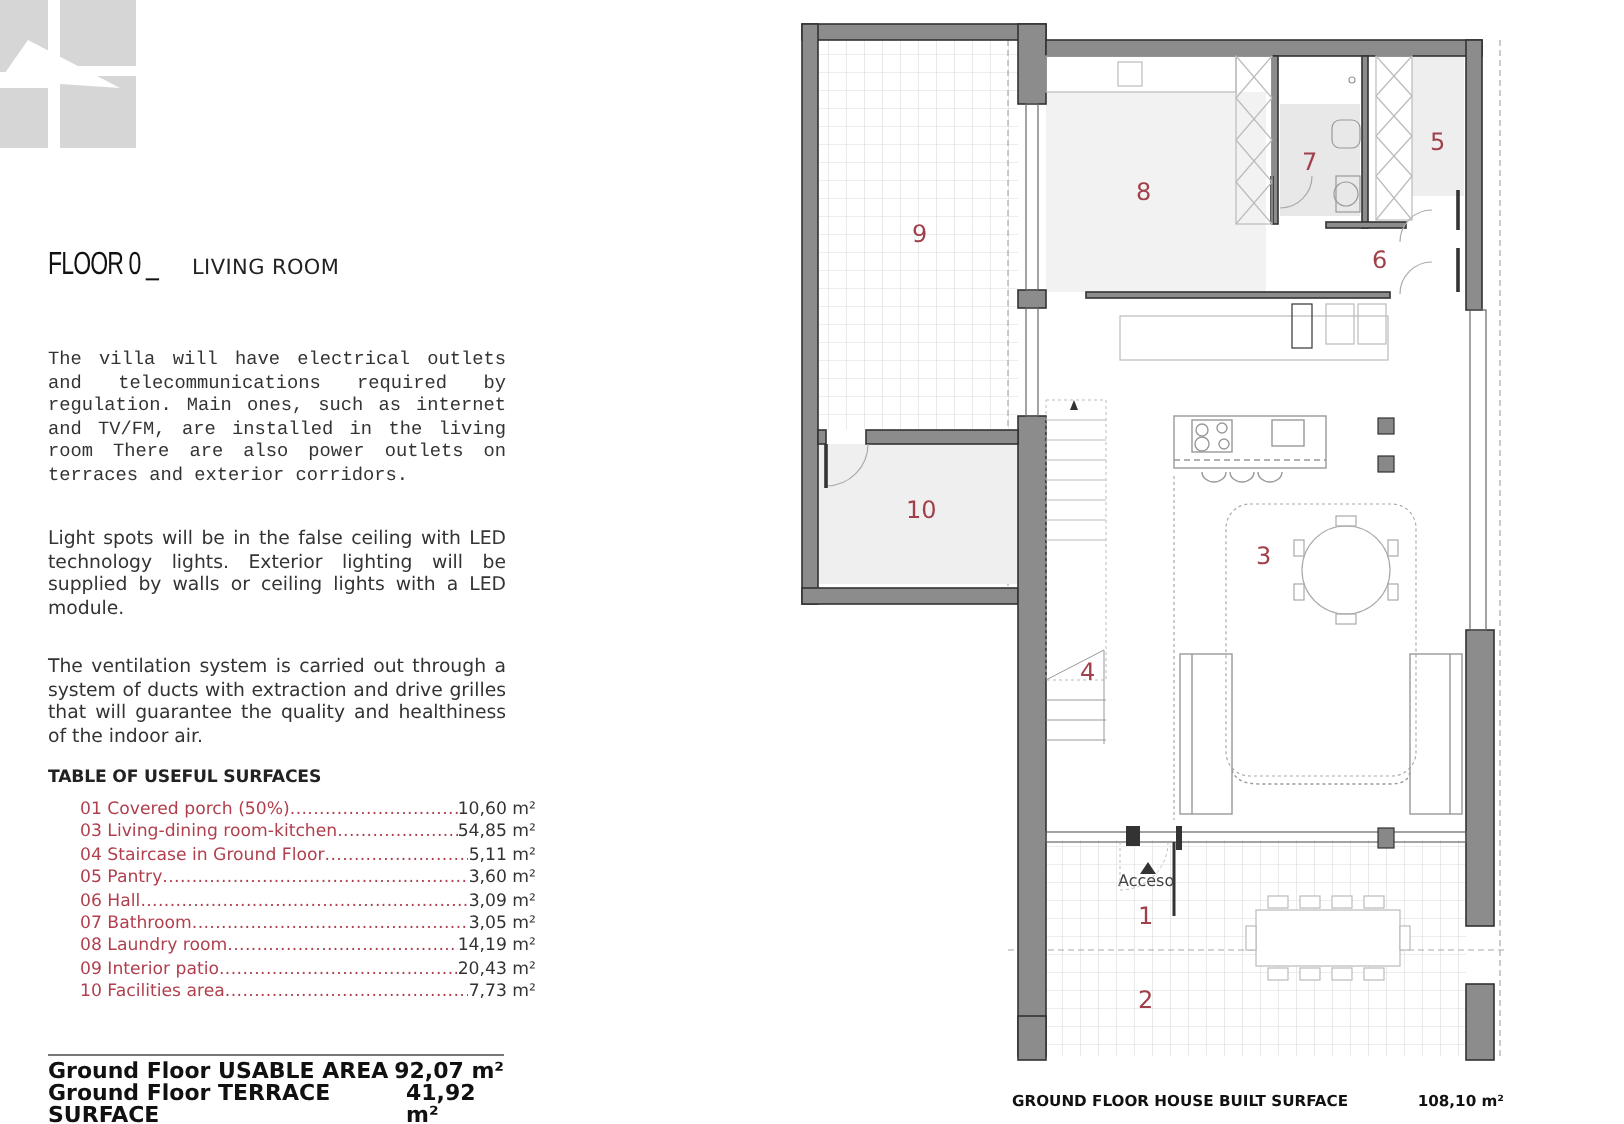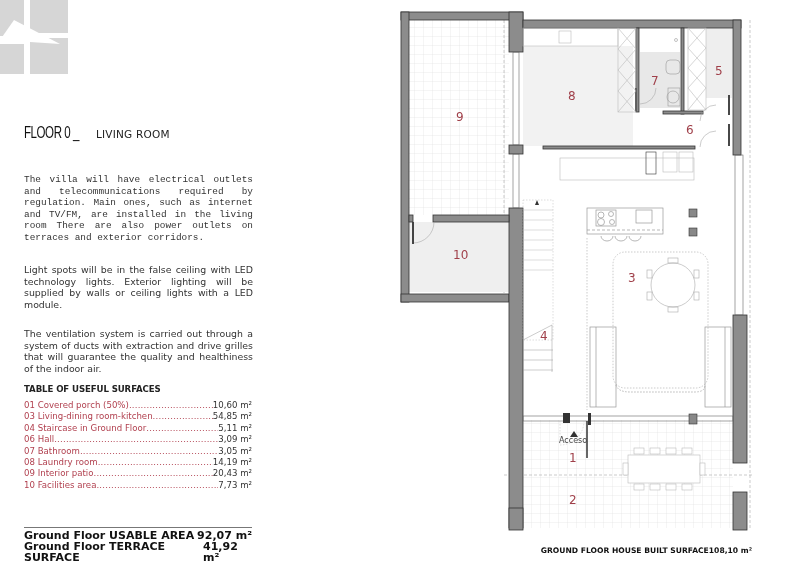--- a/index.html
+++ b/index.html
@@ -12,36 +12,36 @@
   .title-main { font-family: "Liberation Sans", sans-serif; font-size: 16px; letter-spacing: -0.6px; transform: scaleX(0.72); transform-origin: left; display: inline-block; width: 56px; color: #111; }
   .title-sub { font-family: "DejaVu Sans", sans-serif; font-size: 10.5px; color: #222; letter-spacing: 0.2px; margin-left: 16px; }
 
   .desc { position: absolute; left: 24px; width: 229px; font-size: 9.4px; line-height: 11.6px; color: #333; text-align: justify; }
   .desc p { margin: 0; }
   .p1 { top: 174px; font-family: Liberation Mono, monospace; }
   .p2 { top: 264px; }
   .p3 { top: 328px; }
 
   .table-title { position: absolute; left: 24px; top: 384px; font-size: 8.6px; font-weight: bold; color: #222; letter-spacing: -0.1px; }
-  .surf-list { position: absolute; left: 24px; top: 400px; width: 228px; }
+  .surf-list { position: absolute; left: 40px; top: 400px; width: 228px; }
   .surf-row { display: flex; height: 11.4px; font-size: 8.6px; line-height: 11.4px; color: #b1404f; white-space: nowrap; overflow: hidden; }
   .surf-row .name { flex: 0 0 auto; }
   .surf-row .dots { flex: 1 1 auto; overflow: hidden; color: #b1404f; letter-spacing: 0.2px; }
   .surf-row .dots::after { content: "........................................................................................................"; }
   .surf-row .val { flex: 0 0 auto; color: #333; }
 
   .sep { position: absolute; left: 24px; top: 527px; width: 228px; height: 1px; background: #777; }
   .totals { position: absolute; left: 24px; top: 530px; width: 228px; }
   .total-row { display: flex; justify-content: space-between; font-size: 11px; font-weight: bold; line-height: 11px; color: #111; }
 
   .plan { position: absolute; left: 0; top: 0; width: 812px; height: 562px; }
   .room-num { font-family: "DejaVu Sans", sans-serif; font-size: 12px; fill: #a0404a; }
   .access-lbl { font-family: "DejaVu Sans", sans-serif; font-size: 8px; fill: #444; }
 
-  .built { position: absolute; left: 506px; top: 546px; width: 246px; display: flex; justify-content: flex-end; font-size: 7.6px; font-weight: bold; color: #111; }
+  .built { position: absolute; left: 506px; top: 546px; width: 246px; display: flex; justify-content: space-between; font-size: 7.6px; font-weight: bold; color: #111; }
   .built-note { position: absolute; left: 506px; top: 557px; font-size: 7px; color: #555; height: 5px; overflow: hidden; line-height: 9px; margin-top: 20px; }
 </style>
 </head>
 <body>
 
 <svg class="logo" viewBox="0 0 68 74">
   <rect x="0" y="0" width="24" height="36" fill="#d6d6d6"></rect>
   <rect x="30" y="0" width="38" height="33" fill="#d6d6d6"></rect>
   <rect x="0" y="44" width="24" height="30" fill="#d6d6d6"></rect>
   <rect x="30" y="38" width="38" height="36" fill="#d6d6d6"></rect>
@@ -72,20 +72,25 @@
     </div>
   <div class="surf-row">
       <span class="name"><span>03</span> <span>Living-dining room-kitchen</span></span>
       <span class="dots"></span>
       <span class="val">54,85 m²</span>
     </div>
   <div class="surf-row">
       <span class="name"><span>04</span> <span>Staircase in Ground Floor</span></span>
       <span class="dots"></span>
       <span class="val">5,11 m²</span>
+    </div>
+  <div class="surf-row">
+      <span class="name"><span>05</span> <span>Pantry</span></span>
+      <span class="dots"></span>
+      <span class="val">3,60 m²</span>
     </div>
   <div class="surf-row">
       <span class="name"><span>06</span> <span>Hall</span></span>
       <span class="dots"></span>
       <span class="val">3,09 m²</span>
     </div>
   <div class="surf-row">
       <span class="name"><span>07</span> <span>Bathroom</span></span>
       <span class="dots"></span>
       <span class="val">3,05 m²</span>

